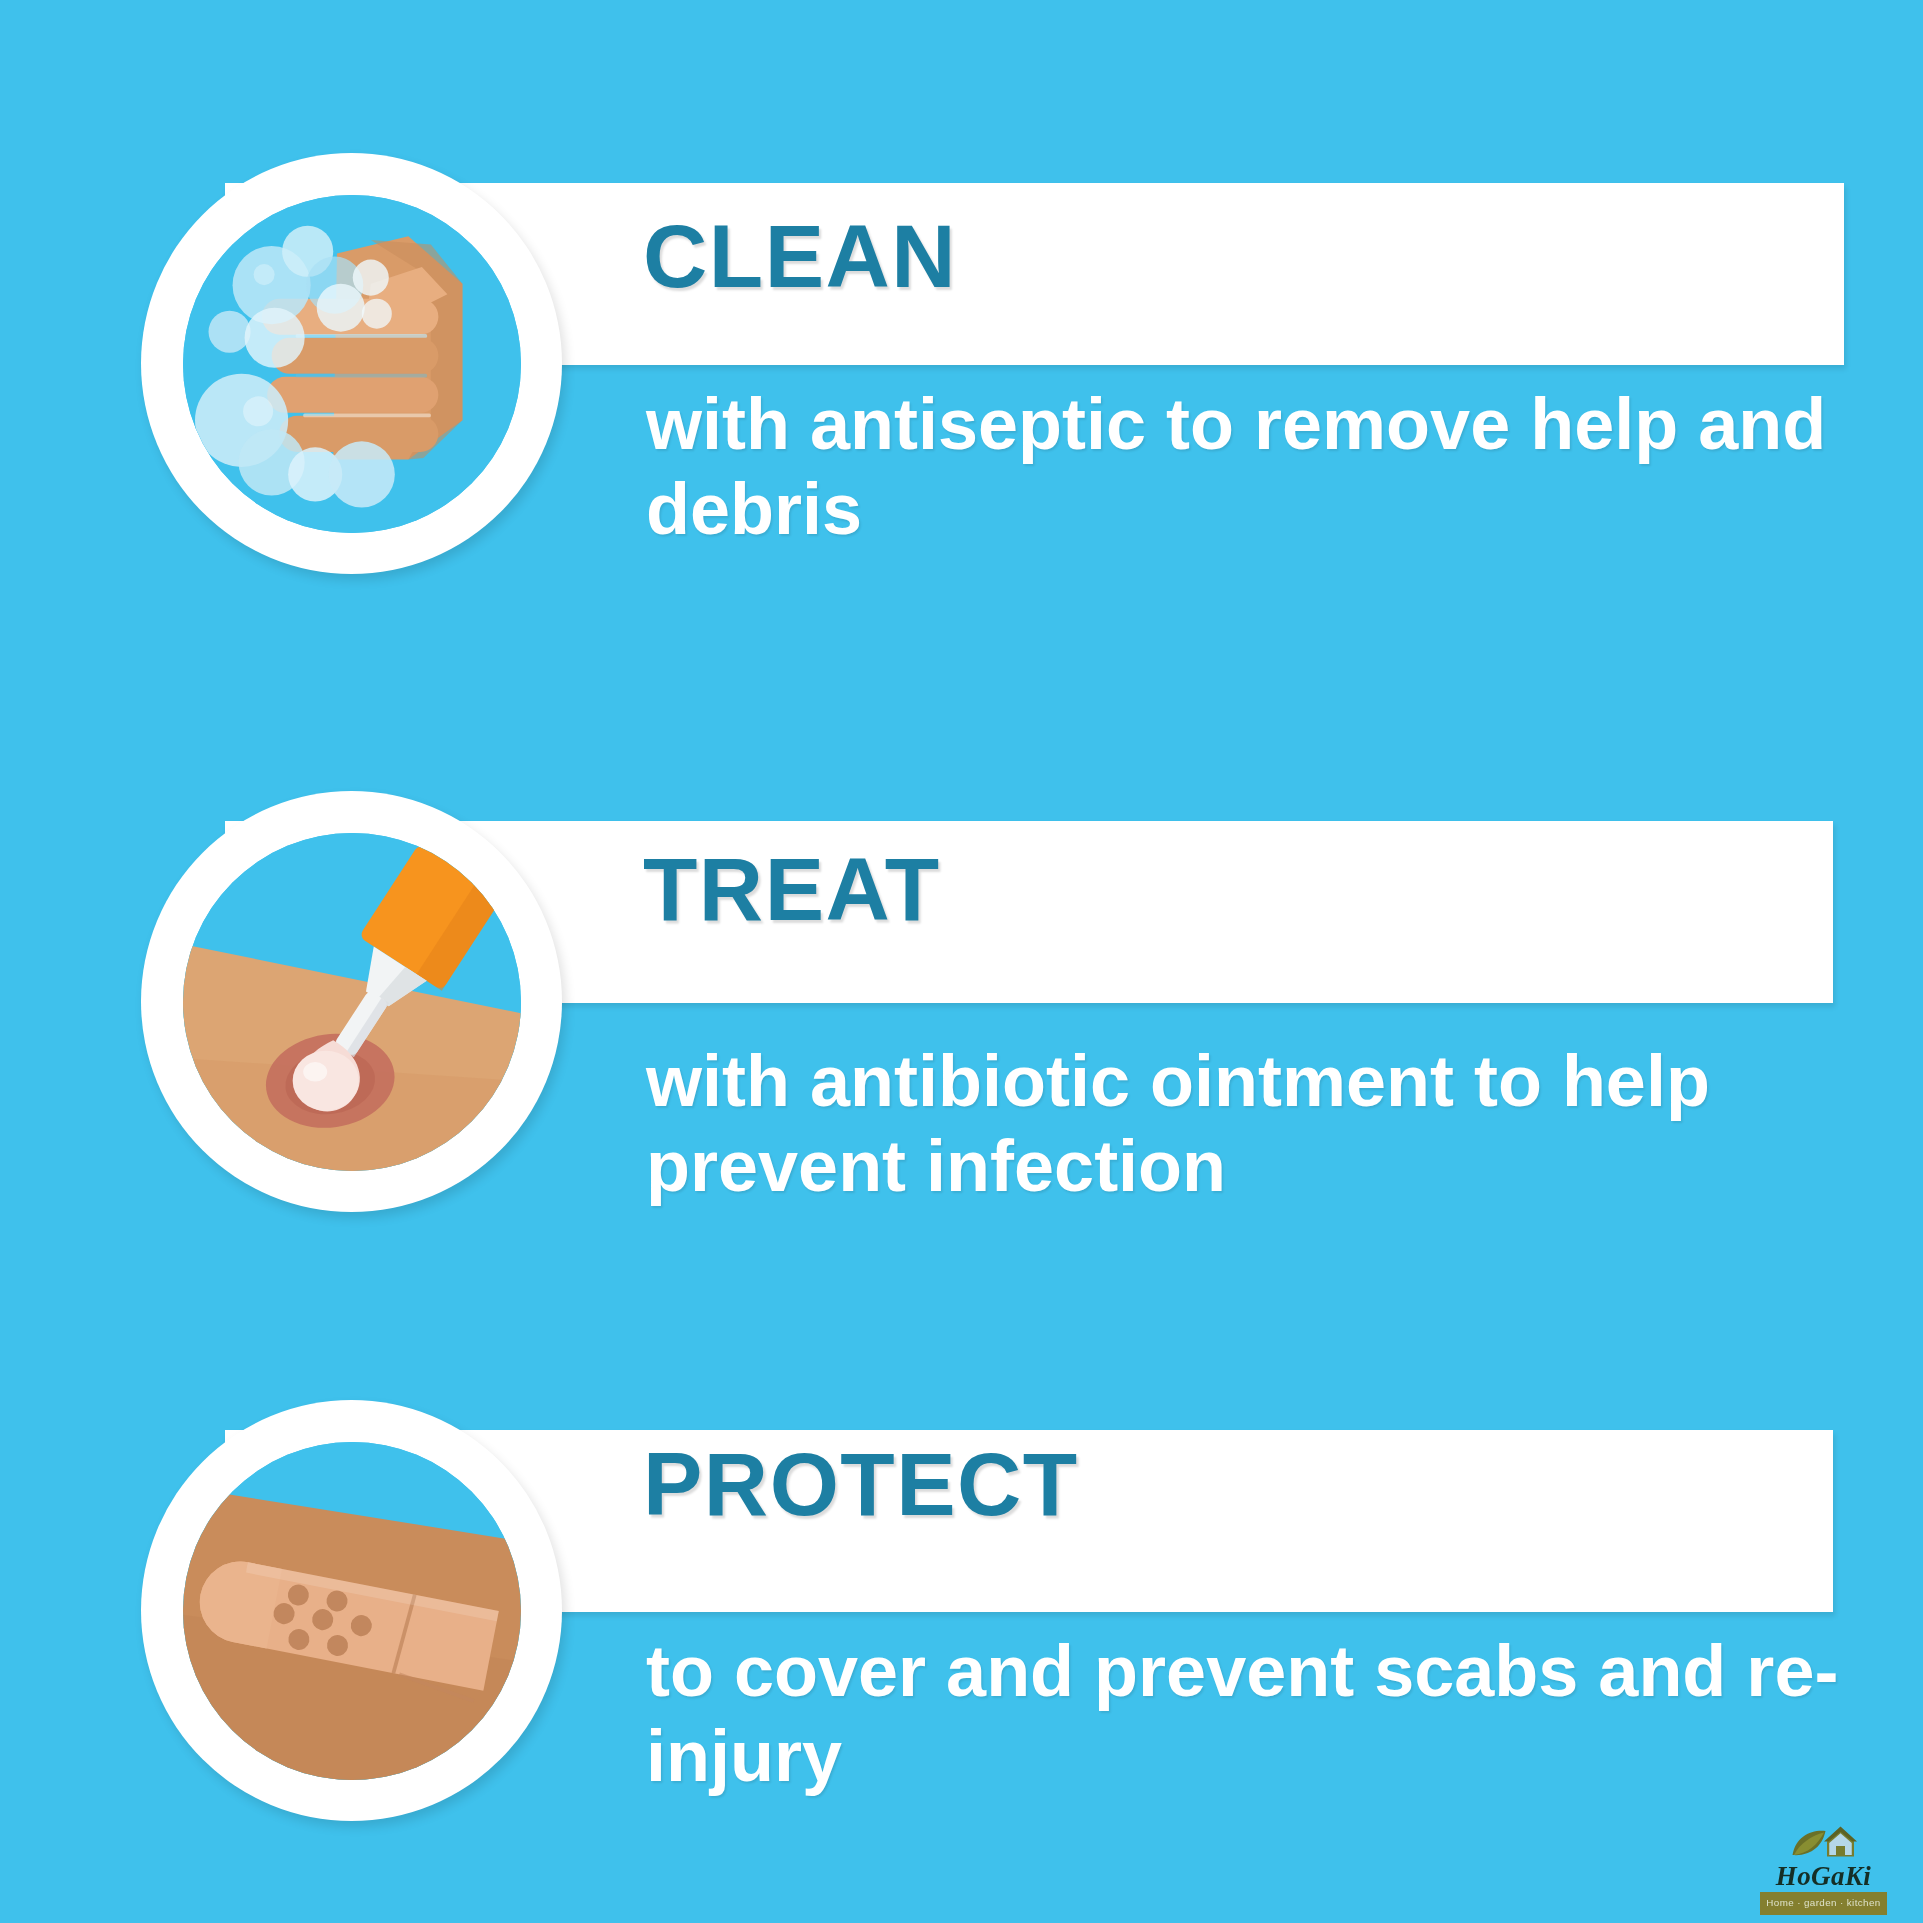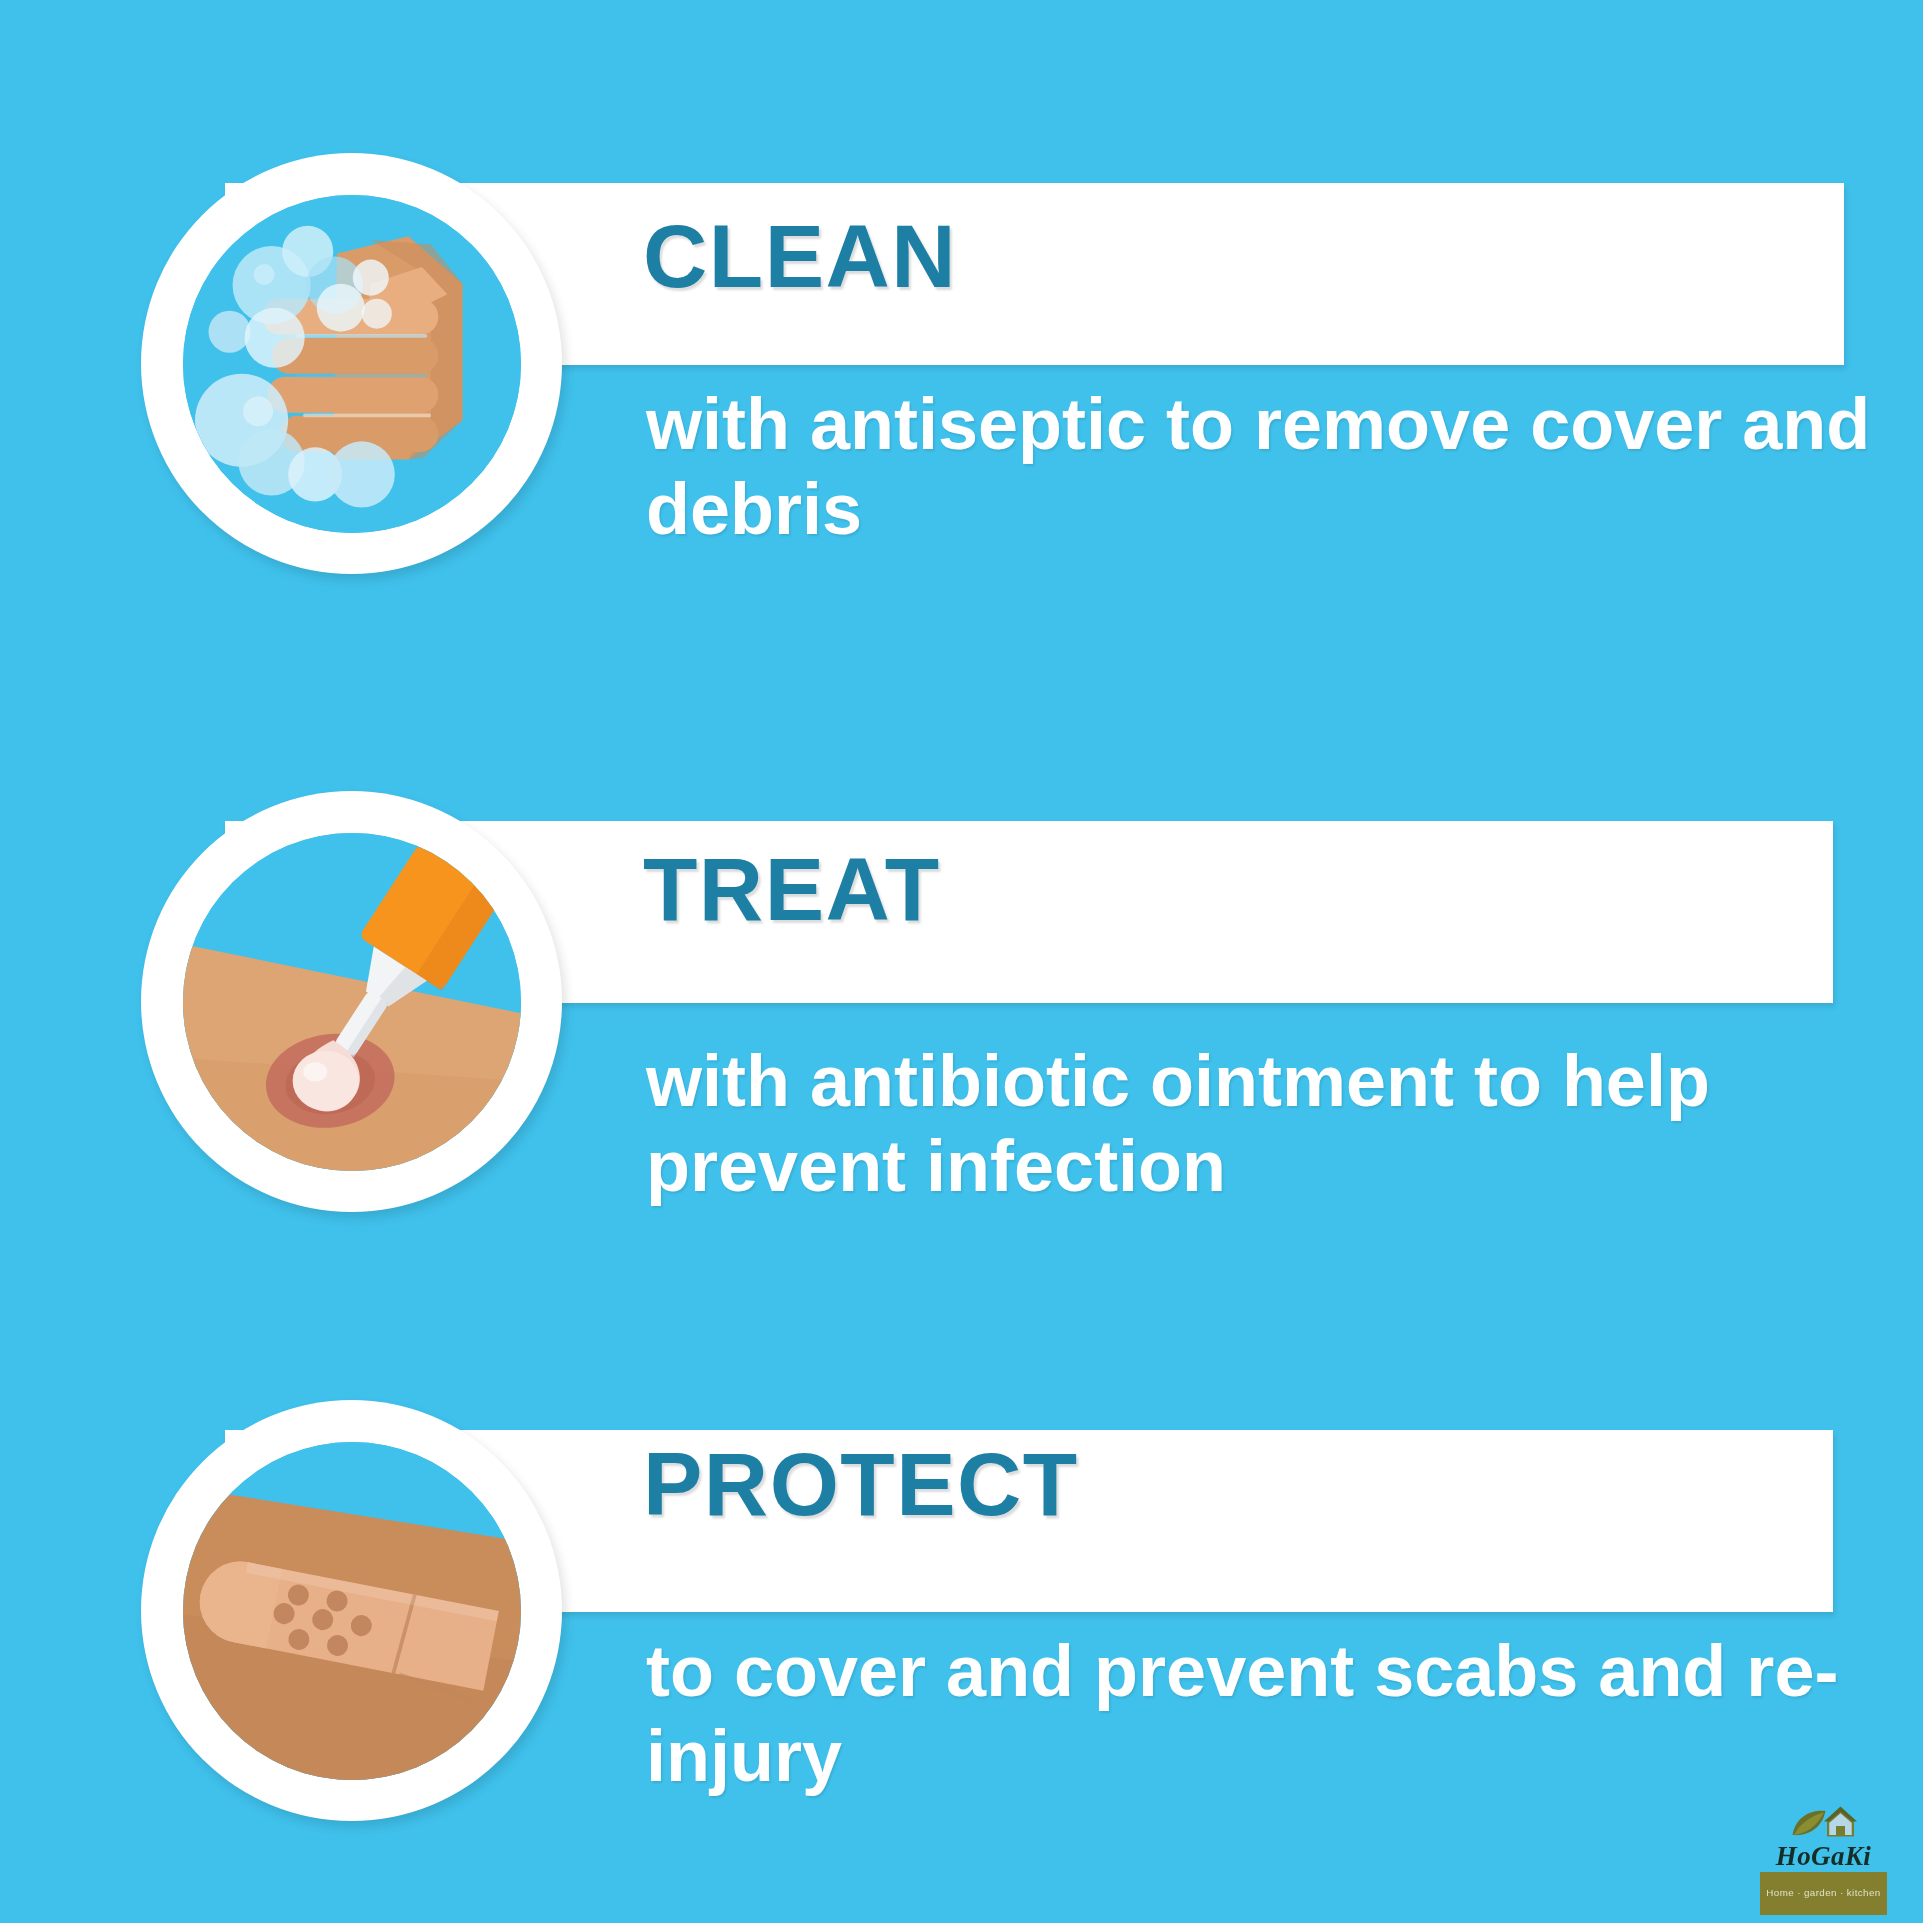--- a/index.html
+++ b/index.html
@@ -121,21 +121,21 @@
     font-style: italic;
     font-size: 27px;
     color: #122316;
     line-height: 1;
     margin-top: -1.5px;
     letter-spacing: 0.4px;
   }
   .watermark .wm-tag {
     display: inline-block;
     margin-top: 2.3px;
-    padding: 16px 6px;
+    padding: 6px 6px;
     background: #8A7A20;
     color: #ECE6C8;
     font-size: 9.8px;
     letter-spacing: 0.4px;
     line-height: 1.1;
     white-space: nowrap;
   }
 </style>
 </head>
 <body>
@@ -182,21 +182,21 @@
             <circle cx="238" cy="372" r="44" fill="#C7EAF8" opacity="0.86"></circle>
 
             <circle cx="100" cy="288" r="20" fill="#FFFFFF" opacity="0.35"></circle>
             <circle cx="108" cy="106" r="14" fill="#FFFFFF" opacity="0.30"></circle>
           </g>
         </svg>
       </div>
     </div>
 
     <div class="title-text">CLEAN</div>
-    <div class="desc-text">with antiseptic to remove cover and debris</div>
+    <div class="desc-text">with antiseptic to remove help and debris</div>
   </section>
 
   <section class="step step--treat">
 
     <div class="title-bar"></div>
 
     <div class="medallion">
       <div class="disc">
         <svg viewBox="0 0 450 450" xmlns="http://www.w3.org/2000/svg" aria-hidden="true">
           <rect width="450" height="450" fill="#3FC1EC"></rect>

